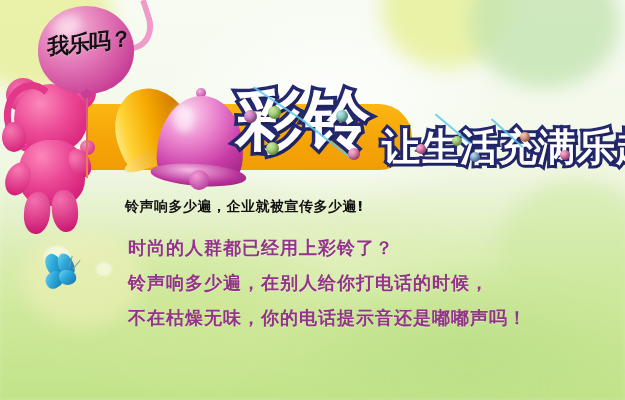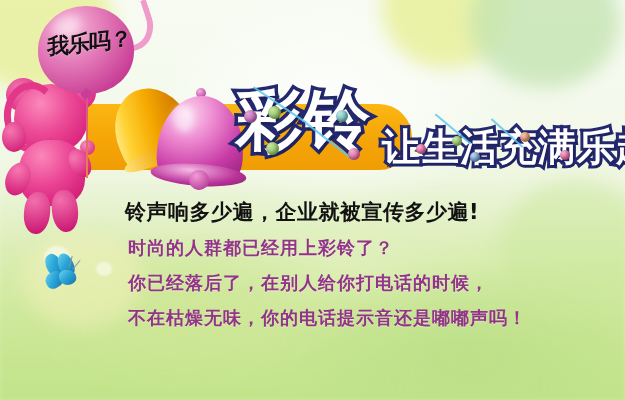--- a/index.html
+++ b/index.html
@@ -113,21 +113,21 @@
   .title-sub{position:absolute;left:382px;top:128px;
     font-size:38px;font-weight:bold;line-height:1;color:#ffffff;
     letter-spacing:1px;white-space:nowrap;
     -webkit-text-stroke:6px #24286e;paint-order:stroke fill;
     text-shadow:2px 2px 0 rgba(20,22,70,.3);}
   .dot{position:absolute;border-radius:50%;box-shadow:inset -2px -2px 3px rgba(0,0,0,.25);}
   .streak{position:absolute;height:2px;background:#5ec8ef;opacity:.85;}
 
   
   .headline{position:absolute;left:125px;top:198px;
-    font-size:21px;font-weight:bold;color:#121212;letter-spacing:.5px;white-space:nowrap;}
+    font-size:14px;font-weight:bold;color:#121212;letter-spacing:.5px;white-space:nowrap;}
   .lines{position:absolute;left:128px;top:236px;}
   .line{font-size:18px;color:#93338a;letter-spacing:1px;white-space:nowrap;
     margin-bottom:11px;font-weight:bold;
     text-shadow:0 1px 0 rgba(255,255,255,.35);}
 
   
   .butterfly{position:absolute;left:38px;top:252px;width:48px;height:40px;transform:rotate(-12deg);}
   .butterfly .w{position:absolute;background:linear-gradient(140deg,#6fd4ef 0%,#2aa6d8 45%,#1b6fa8 100%);}
   .bw1{left:10px;top:0px;width:16px;height:26px;border-radius:60% 40% 50% 50%;transform:rotate(-22deg);}
   .bw2{left:22px;top:2px;width:15px;height:24px;border-radius:50% 60% 45% 50%;transform:rotate(-6deg);}
@@ -211,17 +211,17 @@
     <div class="w bw2"></div>
     <div class="w bw3"></div>
     <div class="w bw4"></div>
     <div class="antenna" style="left:34px;top:6px;transform:rotate(28deg);"></div>
     <div class="antenna" style="left:39px;top:10px;transform:rotate(52deg);"></div>
   </div>
 
   <div class="headline">铃声响多少遍，企业就被宣传多少遍!</div>
   <div class="lines">
     <div class="line">时尚的人群都已经用上彩铃了？</div>
-    <div class="line">你已经落后了，在别人给你打电话的时候，</div>
+    <div class="line">铃声响多少遍，在别人给你打电话的时候，</div>
     <div class="line">不在枯燥无味，你的电话提示音还是嘟嘟声吗！</div>
   </div>
 
 </div>
 
 </body></html>

